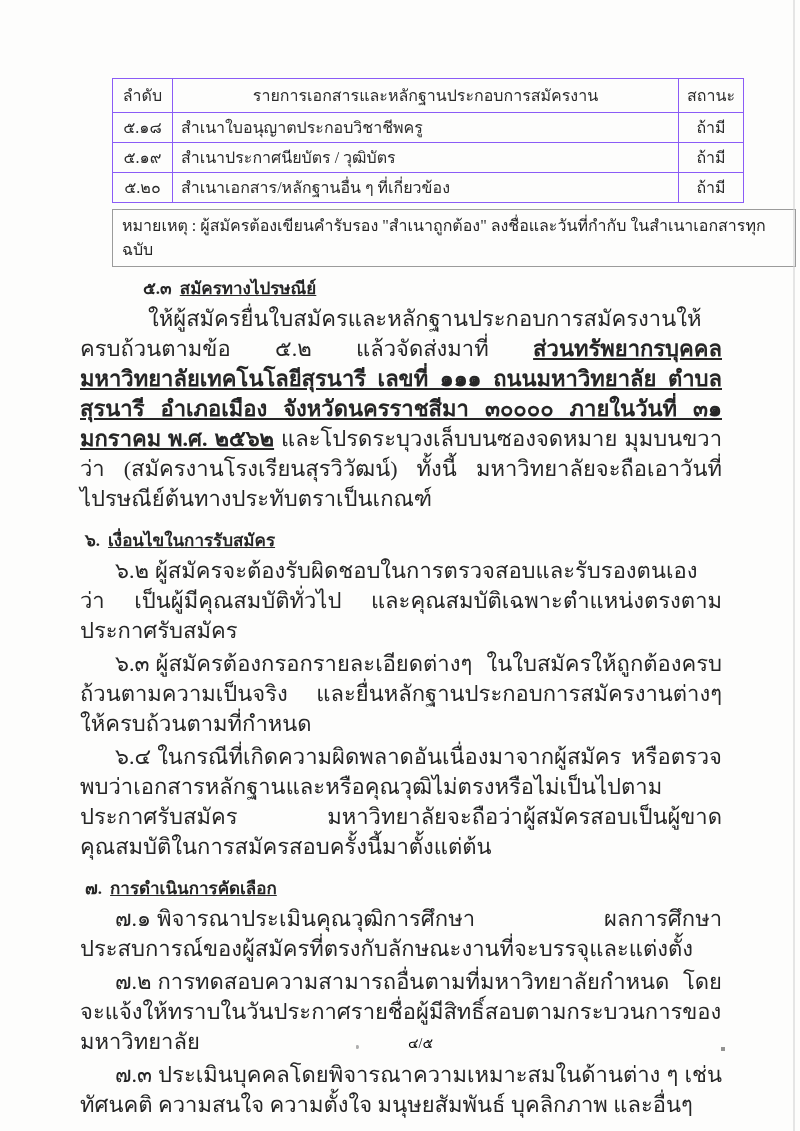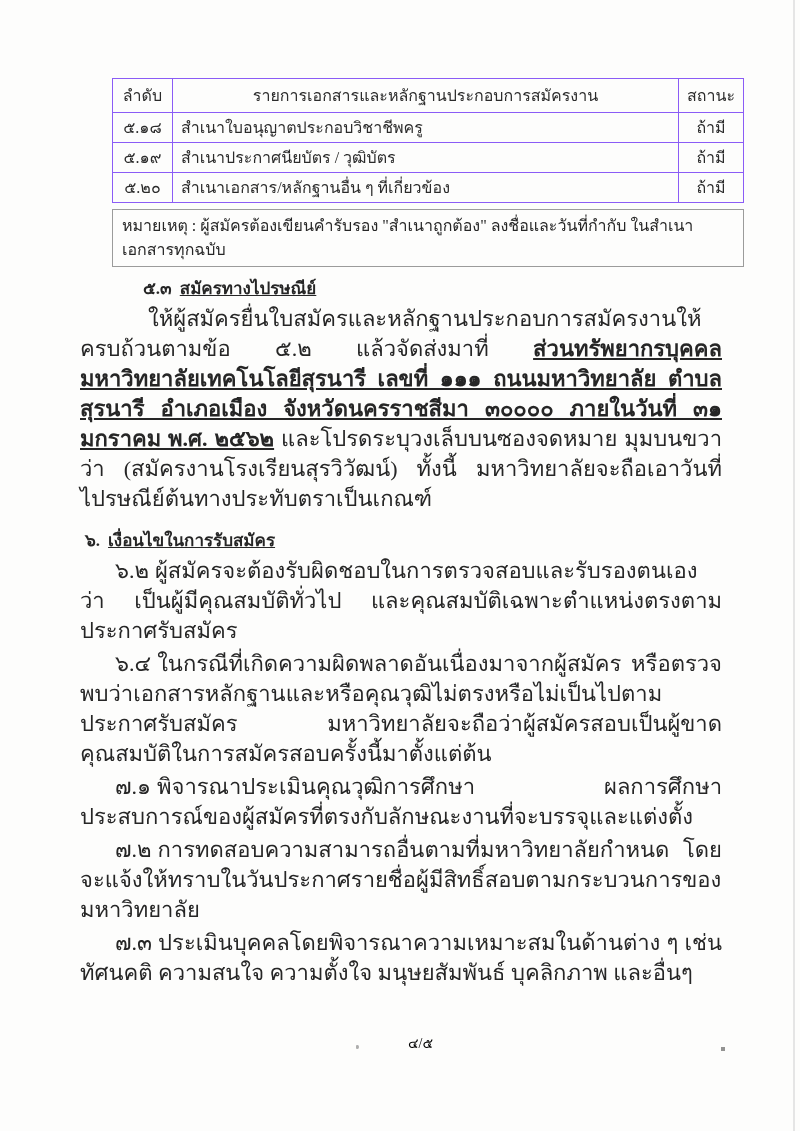--- a/index.html
+++ b/index.html
@@ -34,21 +34,21 @@
   table.docs th, table.docs td {
     border: 1px solid #8b5cf6;
     padding: 2px 8px;
   }
   table.docs th { font-weight: normal; height: 34px; text-align: center; }
   table.docs td { height: 30px; }
   td.col-no { text-align: center; width: 60px; }
   td.col-item { text-align: left; width: 516px; }
   td.col-status { text-align: center; width: 56px; }
   .note-box {
-    width: 632px;
+    width: 684px;
     margin: 6px 0 0 32px;
     border: 1px solid #9b9b9b;
     padding: 4px 9px;
     font-size: 16px;
     line-height: 24px;
   }
   
   .h-sub {
     margin: 7px 0 0 63px;
     font-size: 17px;
@@ -147,23 +147,29 @@
       <span>ให้ผู้สมัครยื่นใบสมัครและหลักฐานประกอบการสมัครงานให้ครบถ้วนตามข้อ ๕.๒ แล้วจัดส่งมาที่ </span><span class="addr-bold">ส่วนทรัพยากรบุคคล มหาวิทยาลัยเทคโนโลยีสุรนารี เลขที่ ๑๑๑ ถนนมหาวิทยาลัย ตำบลสุรนารี อำเภอเมือง จังหวัดนครราชสีมา ๓๐๐๐๐ ภายในวันที่ ๓๑ มกราคม พ.ศ. ๒๕๖๒</span><span> และโปรดระบุวงเล็บบนซองจดหมาย มุมบนขวาว่า (สมัครงานโรงเรียนสุรวิวัฒน์) ทั้งนี้ มหาวิทยาลัยจะถือเอาวันที่ไปรษณีย์ต้นทางประทับตราเป็นเกณฑ์</span>
     </p>
 
     <div class="h-main">
       <span>๖.</span><span class="num-gap"></span><span class="t-underline">เงื่อนไขในการรับสมัคร</span>
     </div>
     <p class="body-p indent-item">
       <span class="item-no">๖.๒</span><span>ผู้สมัครจะต้องรับผิดชอบในการตรวจสอบและรับรองตนเองว่า เป็นผู้มีคุณสมบัติทั่วไป และคุณสมบัติเฉพาะตำแหน่งตรงตามประกาศรับสมัคร</span>
     </p>
     <p class="body-p indent-item">
+      <span class="item-no">๖.๓</span><span>ผู้สมัครต้องกรอกรายละเอียดต่างๆ ในใบสมัครให้ถูกต้องครบถ้วนตามความเป็นจริง และยื่นหลักฐานประกอบการสมัครงานต่างๆ ให้ครบถ้วนตามที่กำหนด</span>
+    </p>
+    <p class="body-p indent-item">
       <span class="item-no">๖.๔</span><span>ในกรณีที่เกิดความผิดพลาดอันเนื่องมาจากผู้สมัคร หรือตรวจพบว่าเอกสารหลักฐานและหรือคุณวุฒิไม่ตรงหรือไม่เป็นไปตามประกาศรับสมัคร มหาวิทยาลัยจะถือว่าผู้สมัครสอบเป็นผู้ขาดคุณสมบัติในการสมัครสอบครั้งนี้มาตั้งแต่ต้น</span>
     </p>
 
+    <div class="h-main">
+      <span>๗.</span><span class="num-gap"></span><span class="t-underline">การดำเนินการคัดเลือก</span>
+    </div>
     <p class="body-p indent-item">
       <span class="item-no">๗.๑</span><span>พิจารณาประเมินคุณวุฒิการศึกษา ผลการศึกษา ประสบการณ์ของผู้สมัครที่ตรงกับลักษณะงานที่จะบรรจุและแต่งตั้ง</span>
     </p>
     <p class="body-p indent-item">
       <span class="item-no">๗.๒</span><span>การทดสอบความสามารถอื่นตามที่มหาวิทยาลัยกำหนด โดยจะแจ้งให้ทราบในวันประกาศรายชื่อผู้มีสิทธิ์สอบตามกระบวนการของมหาวิทยาลัย</span>
     </p>
     <p class="body-p indent-item">
       <span class="item-no">๗.๓</span><span>ประเมินบุคคลโดยพิจารณาความเหมาะสมในด้านต่าง ๆ เช่น ทัศนคติ ความสนใจ ความตั้งใจ มนุษยสัมพันธ์ บุคลิกภาพ และอื่นๆ</span>
     </p>
 

